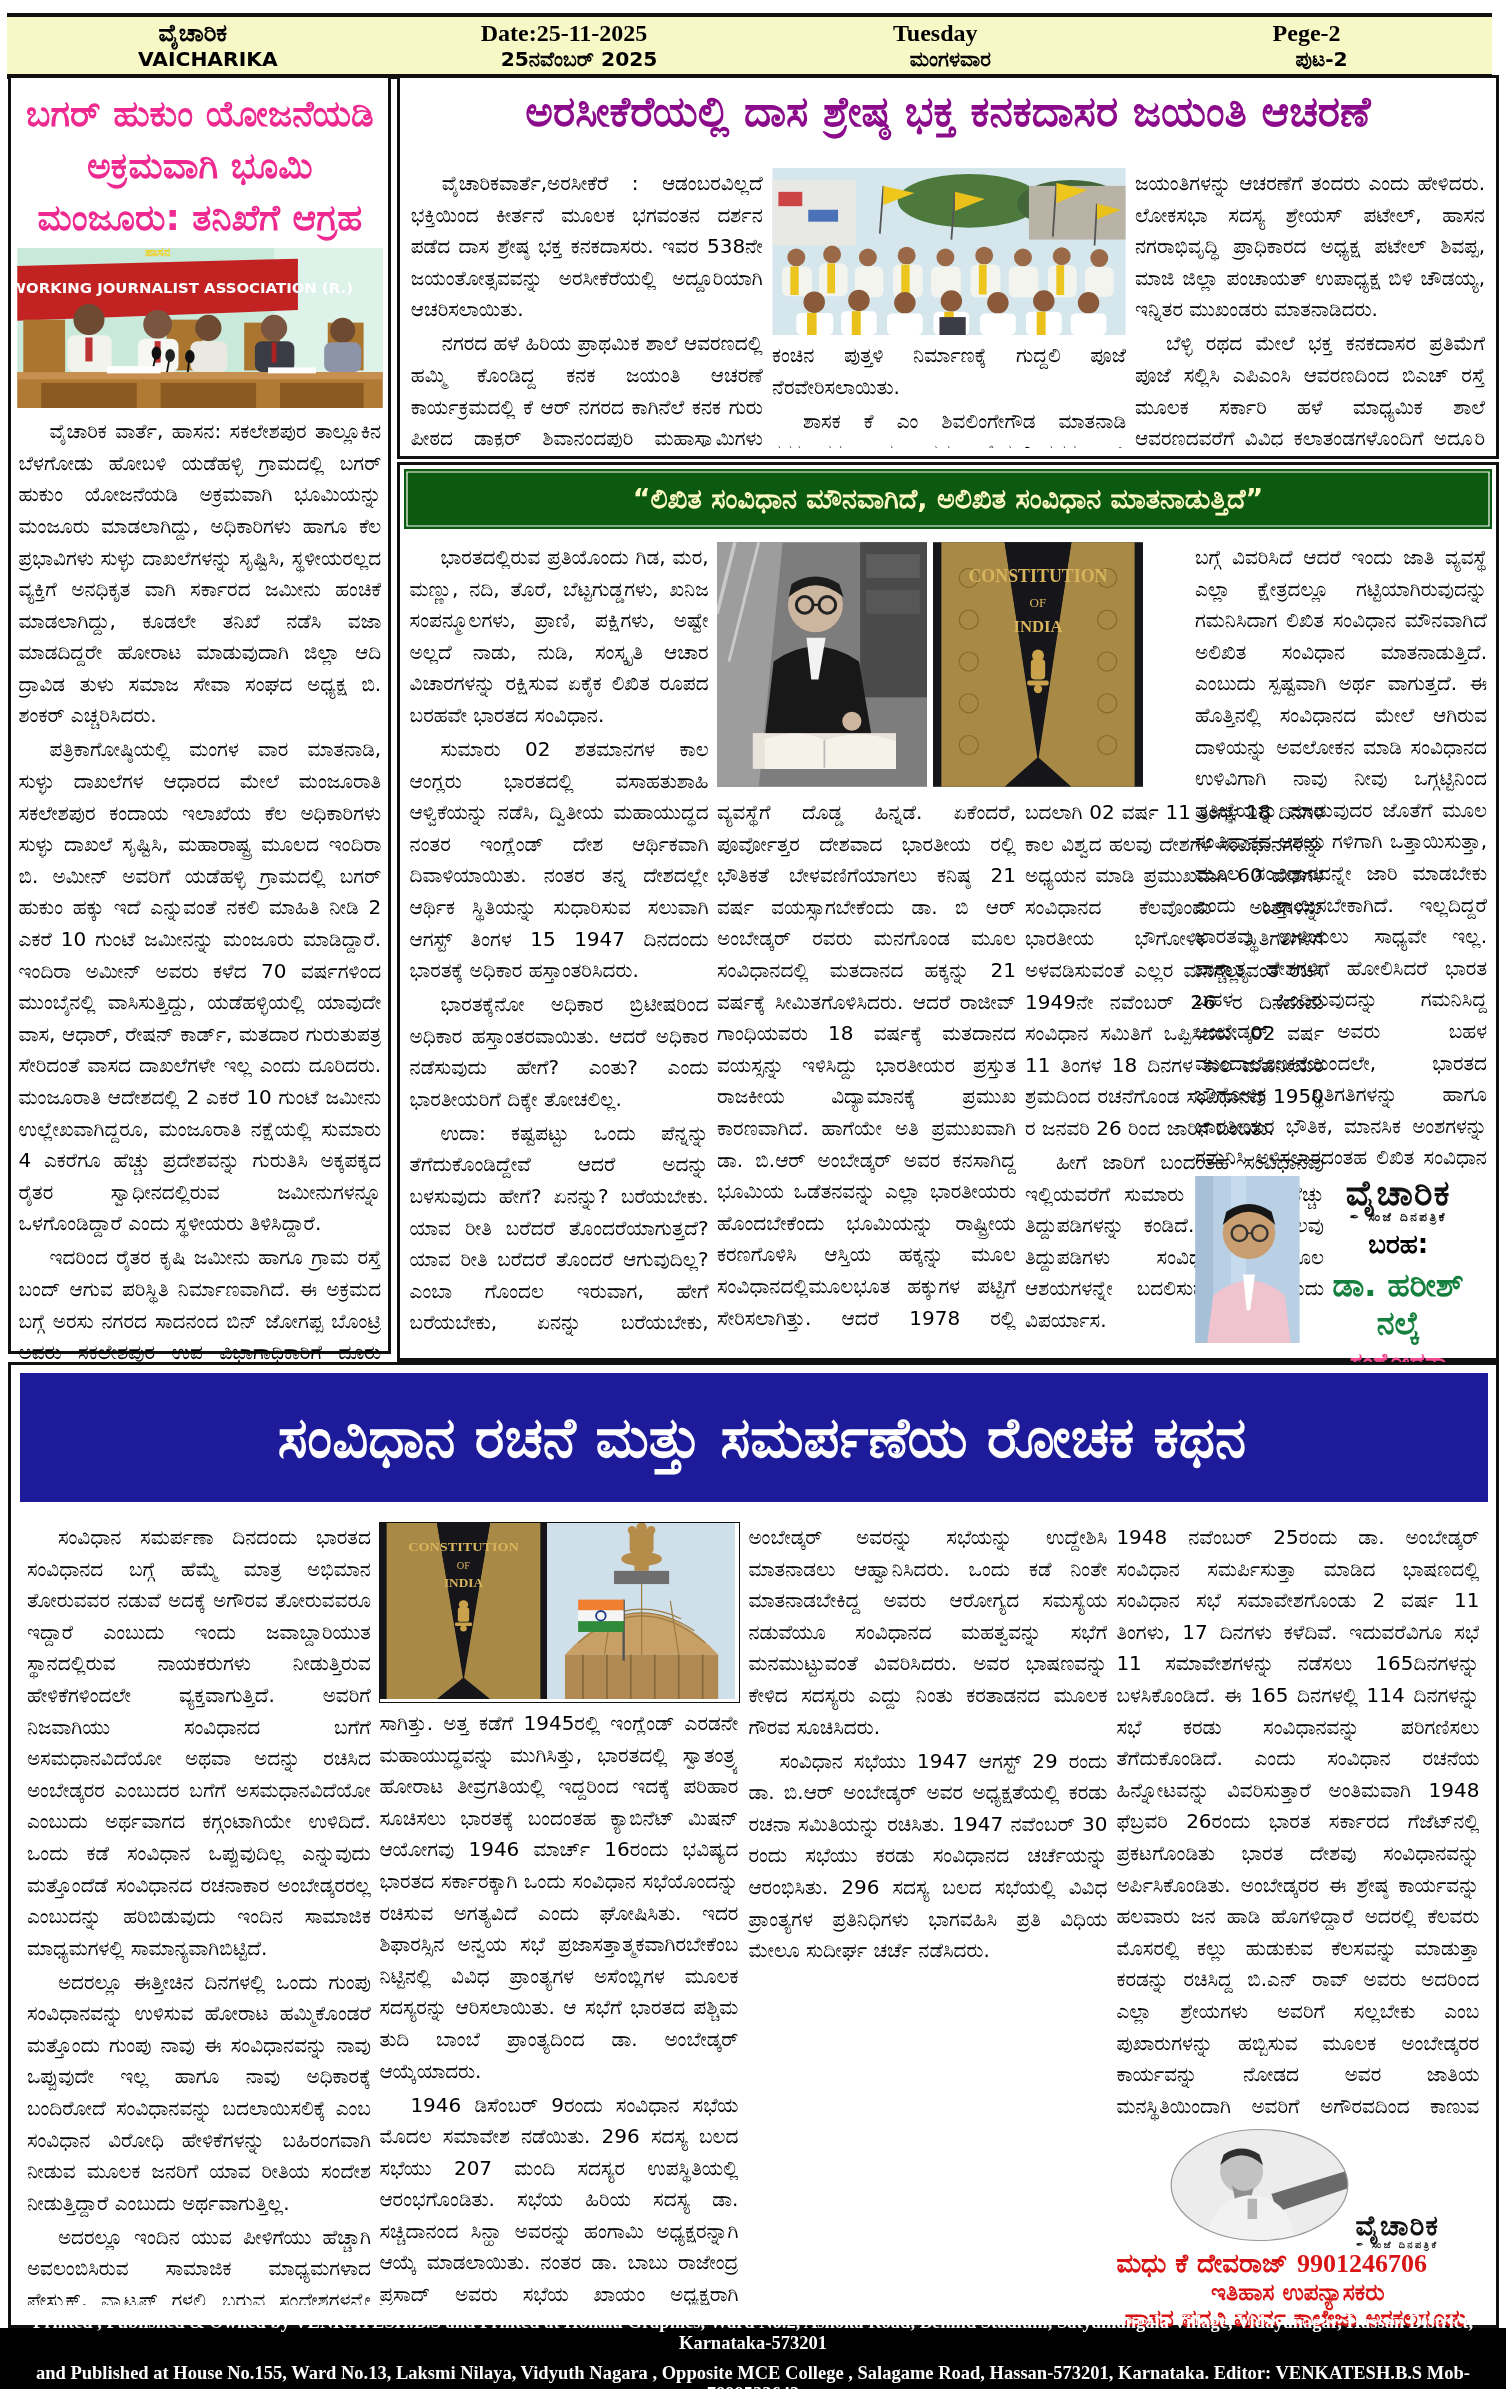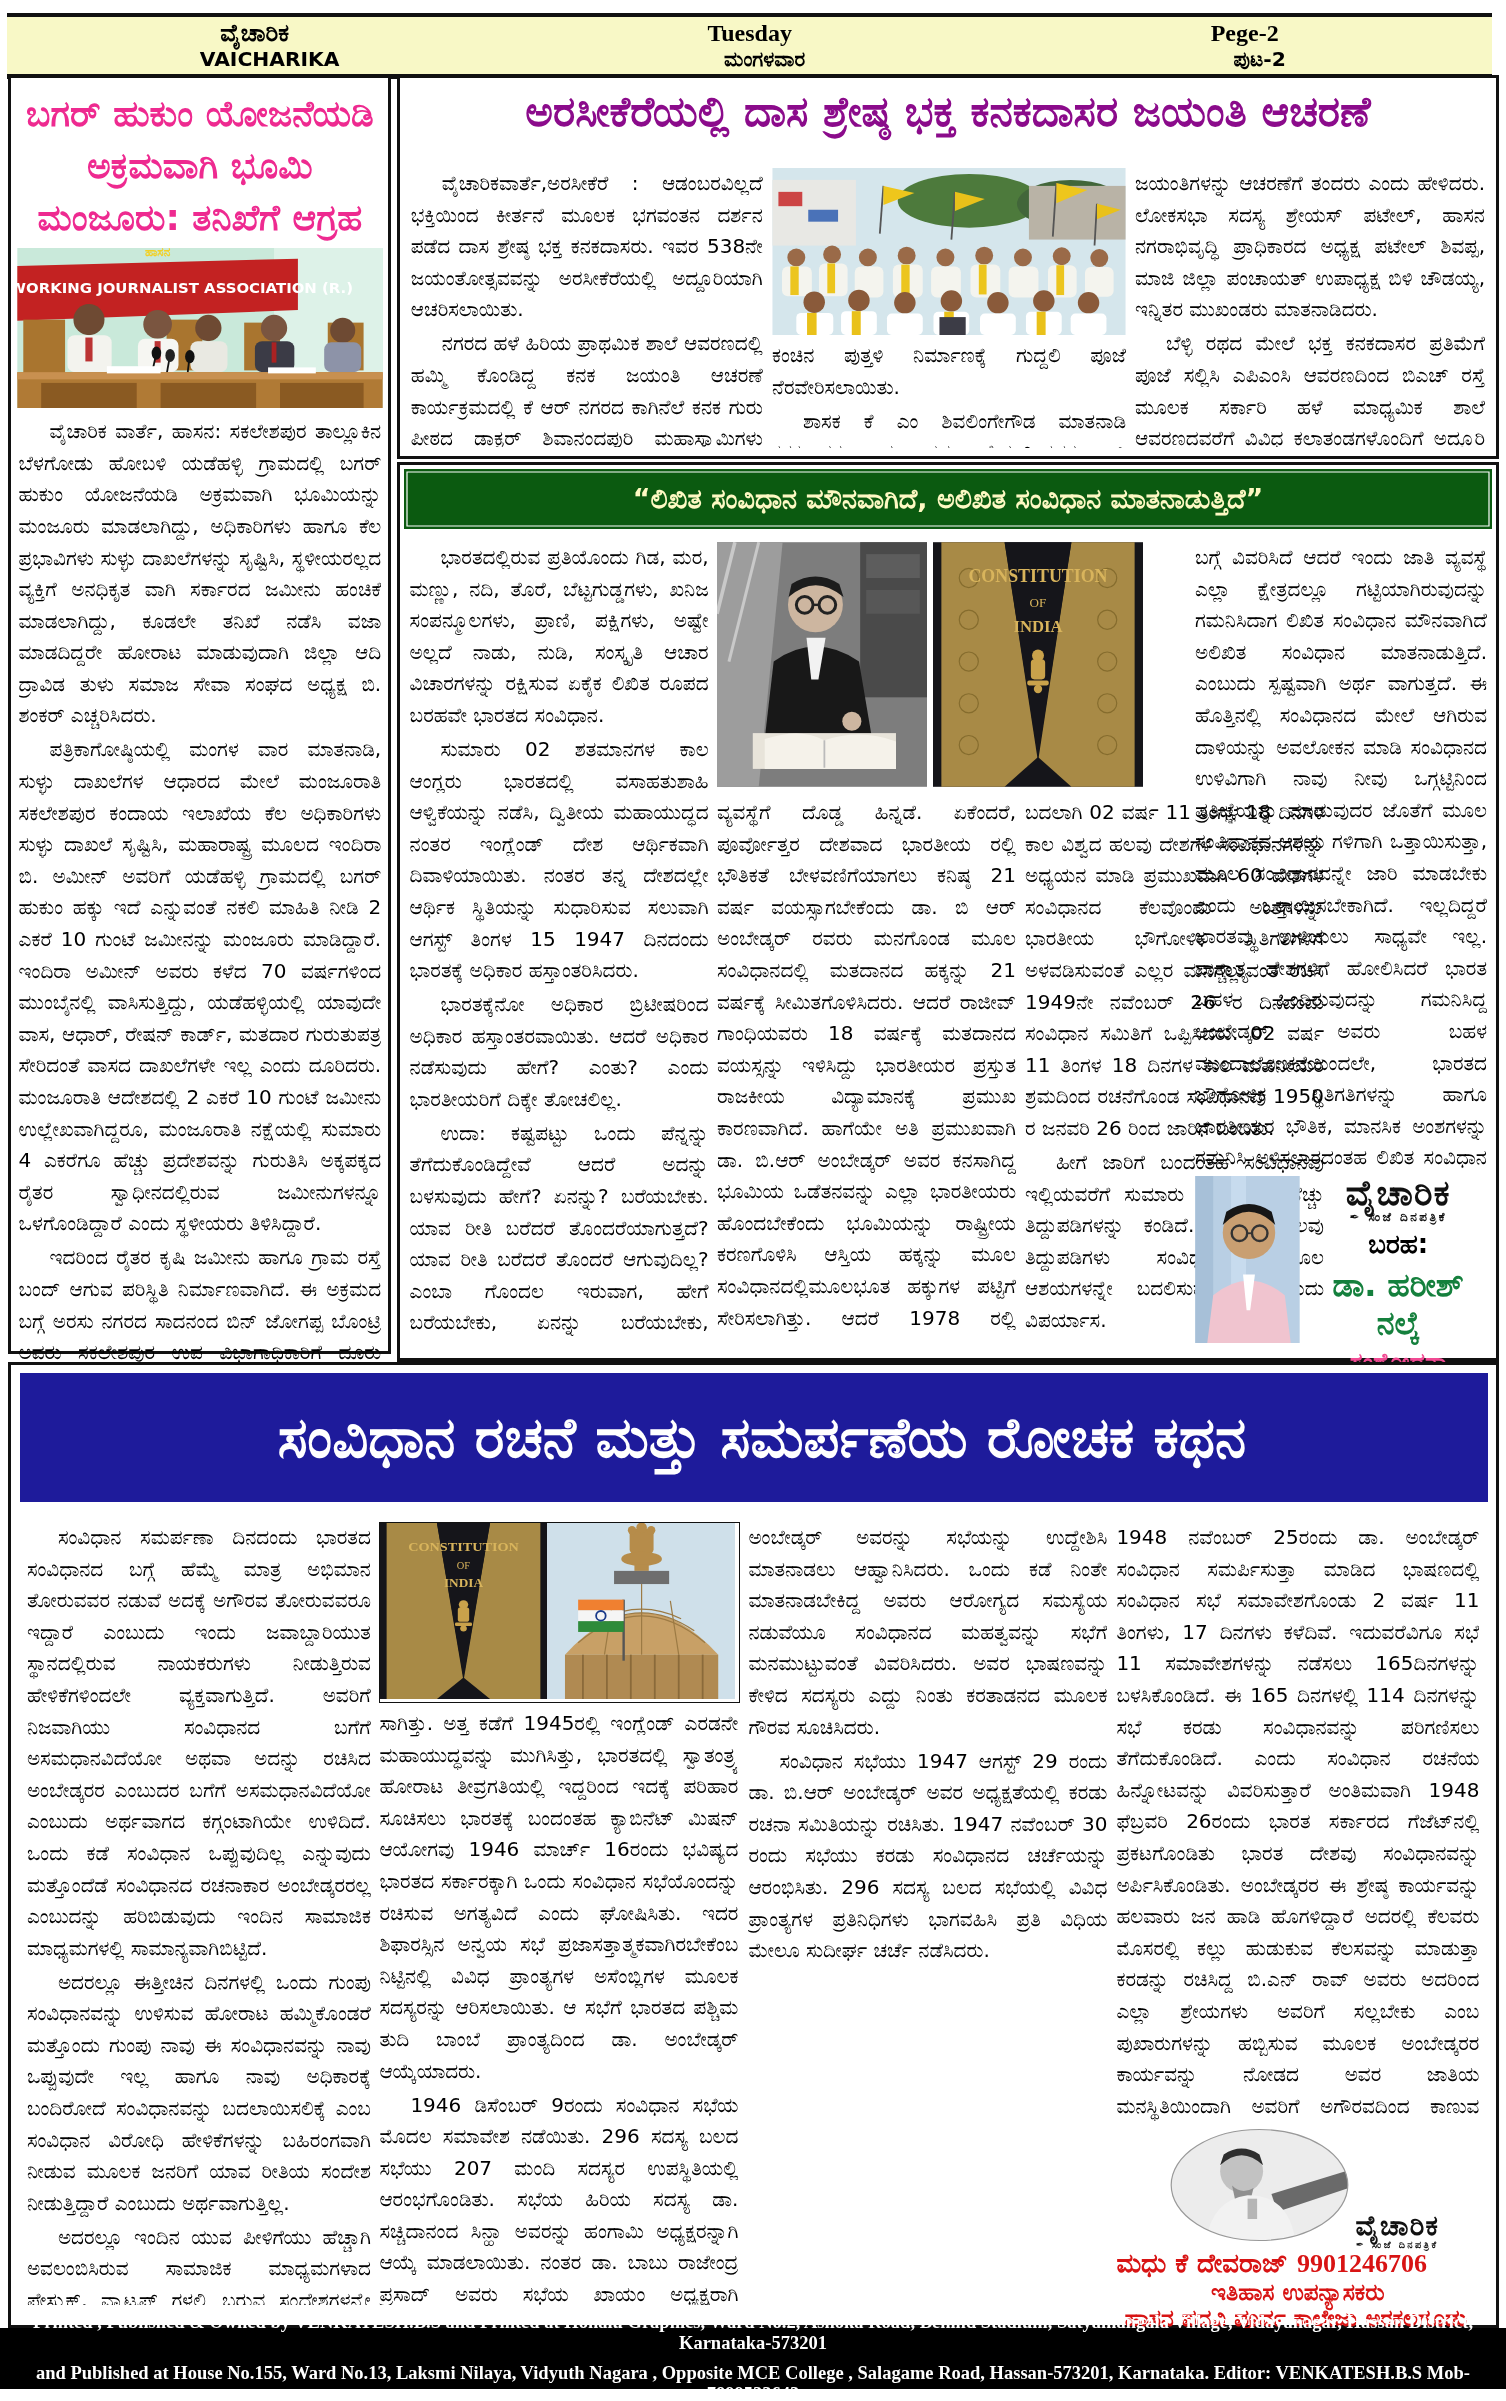--- a/index.html
+++ b/index.html
@@ -42,20 +42,24 @@
 <body>
 
 <div class="page">
 
   <div class="abs mast">
     <div class="cell">
       <div class="big">ವೈಚಾರಿಕ</div>
       <div class="small">VAICHARIKA</div>
     </div>
     <div class="cell">
+      <div class="big">Date:25-11-2025</div>
+      <div class="small">25ನವೆಂಬರ್  2025</div>
+    </div>
+    <div class="cell">
       <div class="big">Tuesday</div>
       <div class="small">ಮಂಗಳವಾರ</div>
     </div>
     <div class="cell">
       <div class="big">Pege-2</div>
       <div class="small">ಪುಟ-2</div>
     </div>
   </div>
 
   <div class="abs box" style="left:8.4px;top:75px;width:377px;height:1273px;">

